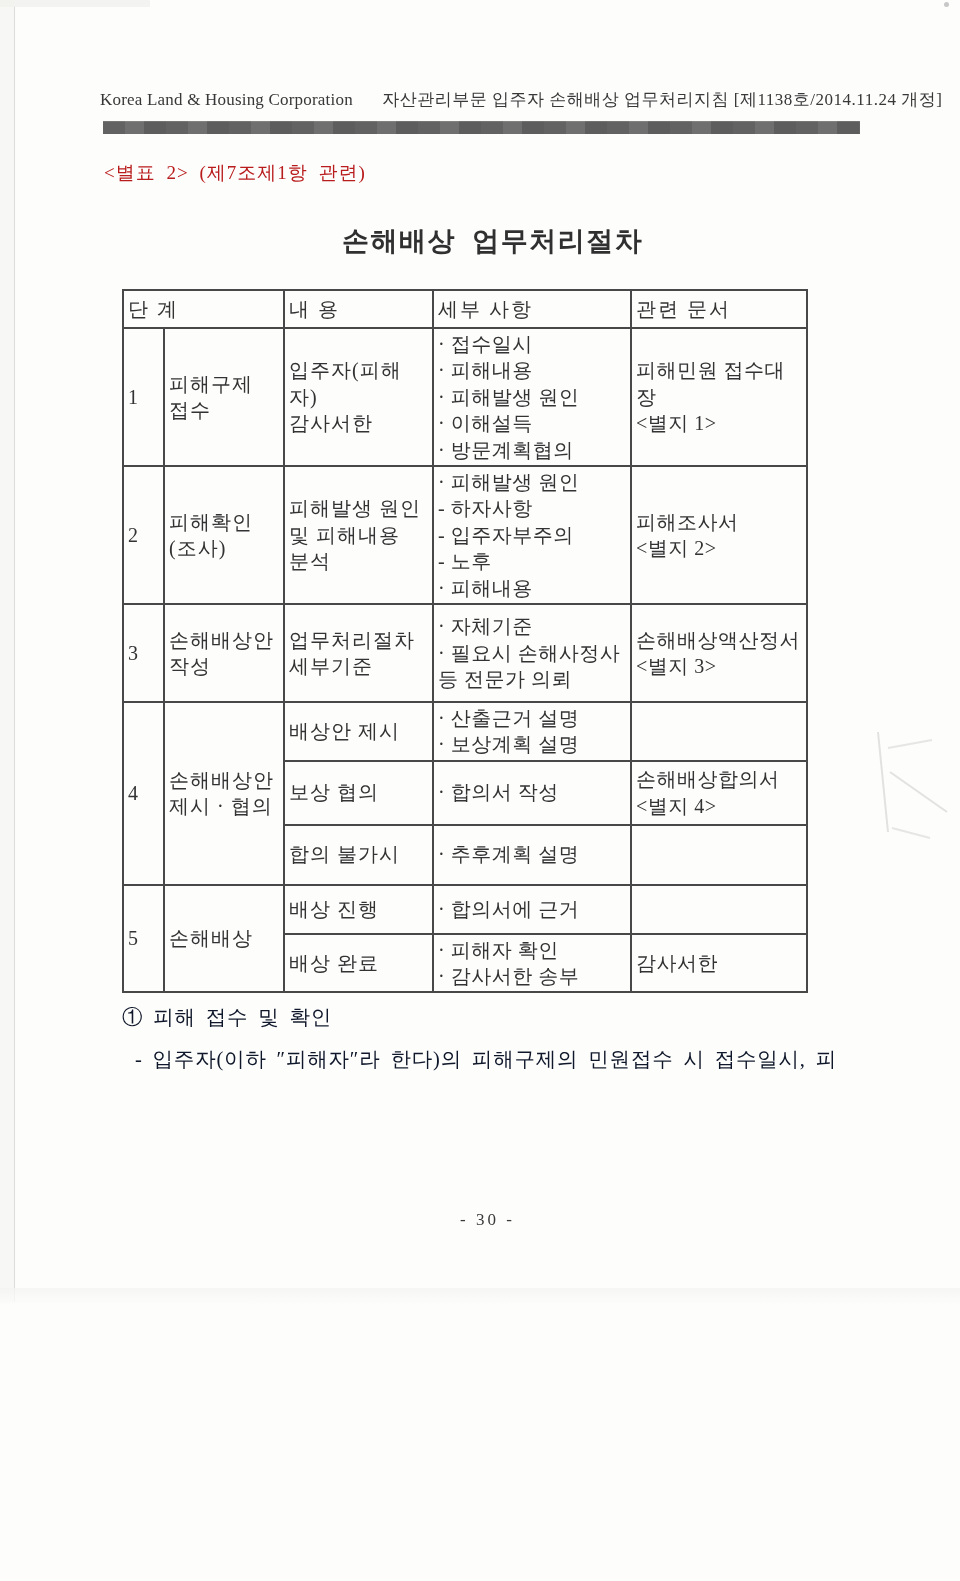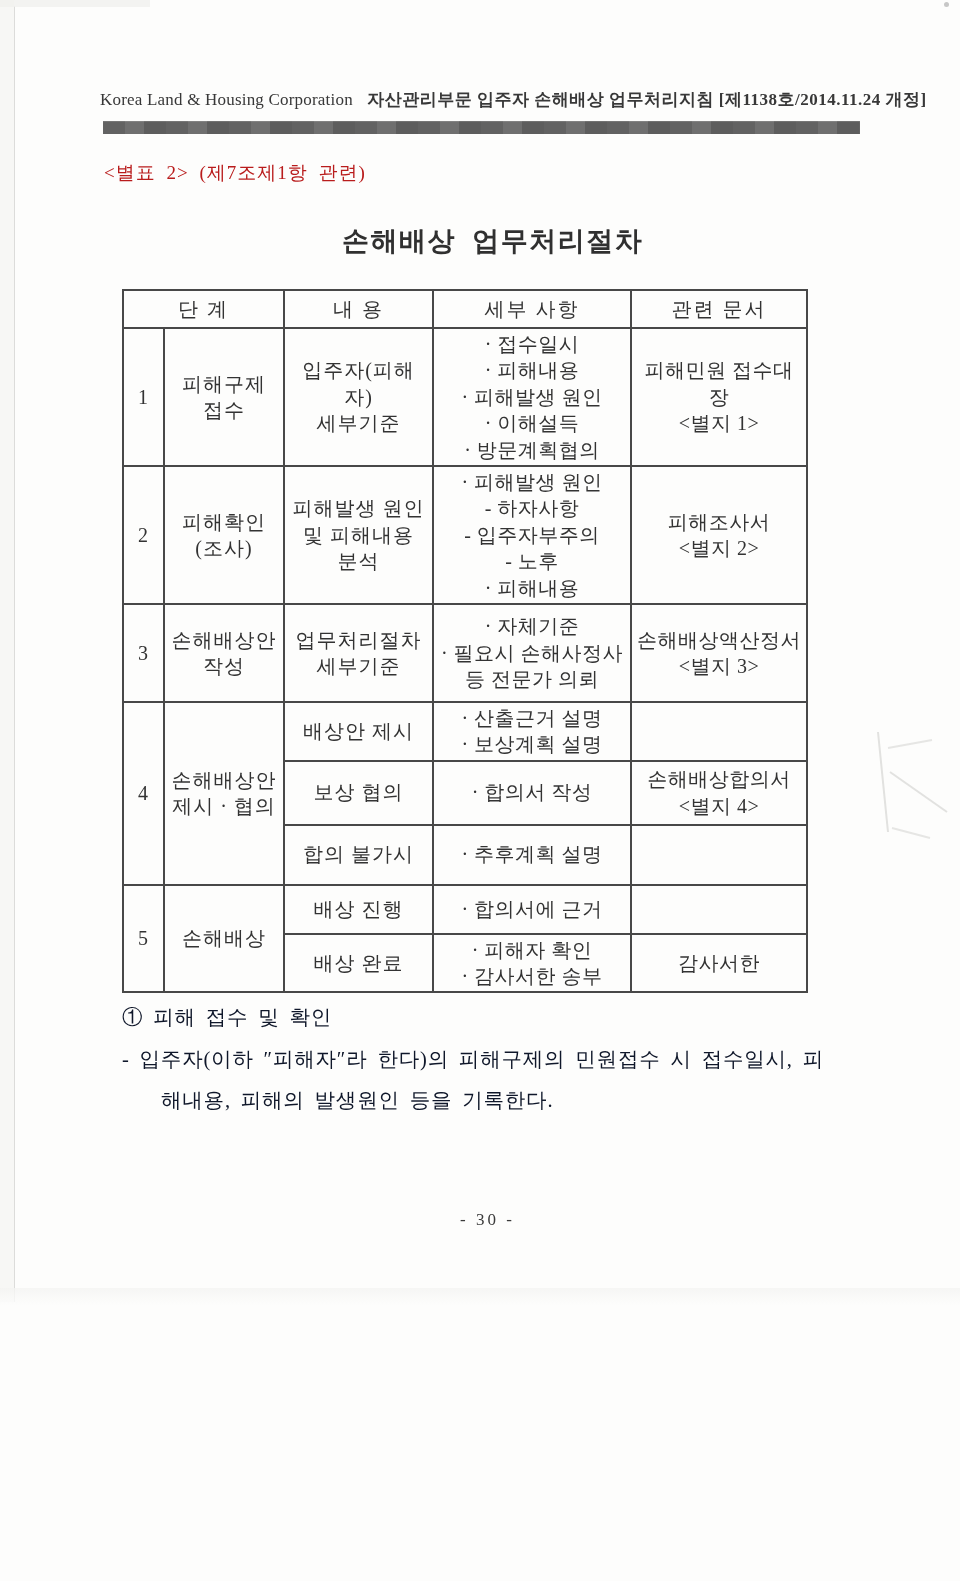--- a/index.html
+++ b/index.html
@@ -21,21 +21,21 @@
   .bottom-shade { position: absolute; left: 0; top: 1288px; width: 960px; height: 20px;
     background: linear-gradient(180deg, #f4f4f2 0%, #fdfdfc 85%); opacity: .8; }
   .pencil-mark { position: absolute; left: 852px; top: 700px; }
 
   
   .header-line {
     position: absolute; left: 100px; top: 88px; width: 760px;
     text-align: center; white-space: nowrap;
     font-size: 17px; color: #383838; letter-spacing: .2px;
   }
-  .header-line .ko { font-weight: bold; letter-spacing: .5px; margin-left: 10px; }
+  .header-line .ko { font-weight: normal; letter-spacing: .5px; margin-left: 25px; }
   .header-bar {
     position: absolute; left: 103px; top: 121px; width: 757px; height: 13px;
     background: repeating-linear-gradient(90deg, #626262 0 22px, #6f6f6f 22px 41px, #5d5d5d 41px 63px);
     box-shadow: inset 0 1px 1px rgba(255,255,255,.15);
   }
 
   .annex-label {
     position: absolute; left: 104px; top: 160px;
     font-size: 19px; letter-spacing: 1px; word-spacing: 5px; color: #b91c1c;
   }
@@ -47,37 +47,37 @@
   
   table.proc {
     position: absolute; left: 122px; top: 289px;
     border-collapse: collapse; table-layout: fixed;
     width: 684px;
     font-size: 20px; color: #333; letter-spacing: 1px;
   }
   table.proc th, table.proc td {
     border: 2px solid #484848;
     vertical-align: middle;
-    text-align: center;
+    text-align: left;
     white-space: pre-line;
     line-height: 1.32;
     padding: 2px 4px;
     font-weight: normal;
   }
   table.proc th { letter-spacing: 2px; }
   td.al { text-align: left; padding-left: 12px; }
   td.details { text-align: left; padding-left: 10px; letter-spacing: .5px; }
   td.docs { text-align: left; padding-left: 11px; letter-spacing: .5px; }
 
   
   .notes { position: absolute; left: 122px; top: 1003px; width: 780px;
     font-size: 20.5px; color: #0f172a; letter-spacing: .8px; word-spacing: 4px; }
   .note-heading { margin: 0 0 14px 0; }
   .note-line { margin: 0 0 13px 0; line-height: 1.38; }
-  .indent-1 { }
+  .indent-1 { margin-left: 13px; }
   .indent-2 { margin-left: 39px; }
 
   .page-number {
     position: absolute; left: 0; top: 1210px; width: 975px; text-align: center;
     font-size: 17px; letter-spacing: 3px; color: #3a3a3a;
   }
 </style>
 </head>
 <body>
 
@@ -118,21 +118,21 @@
       <th>내 용</th>
       <th>세부 사항</th>
       <th>관련 문서</th>
     </tr>
 
     <tr style="height:133px">
       <td>1</td>
       <td>피해구제
 접수</td>
       <td class="al">입주자(피해자)
-세부기준</td>
+감사서한</td>
       <td class="details">· 접수일시
 · 피해내용
 · 피해발생 원인
 · 이해설득
 · 방문계획협의</td>
       <td class="docs">피해민원 접수대장
 &lt;별지 1&gt;</td>
     </tr>
 
     <tr style="height:137px">
@@ -197,18 +197,17 @@
       <td class="details">· 피해자 확인
 · 감사서한 송부</td>
       <td class="docs">감사서한</td>
     </tr>
   </tbody>
     </table>
 
   <div class="notes">
     <div class="note-heading">① 피해 접수 및 확인</div>
     <div class="note-line indent-1">- 입주자(이하 ″피해자″라 한다)의 피해구제의 민원접수 시 접수일시, 피</div>
-    <div class="note-line indent-2">해내용, 피해의 발생원인 등을 기록한다.</div>
   </div>
 
   <div class="page-number">- 30 -</div>
 
 </div>
 
 </body></html>

